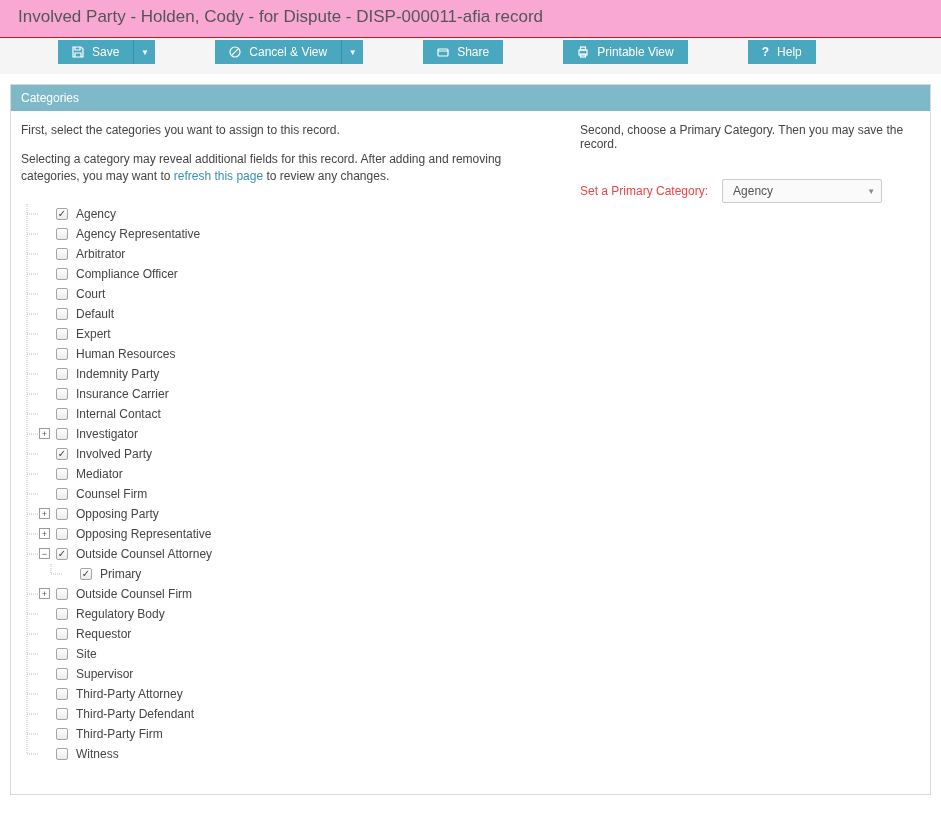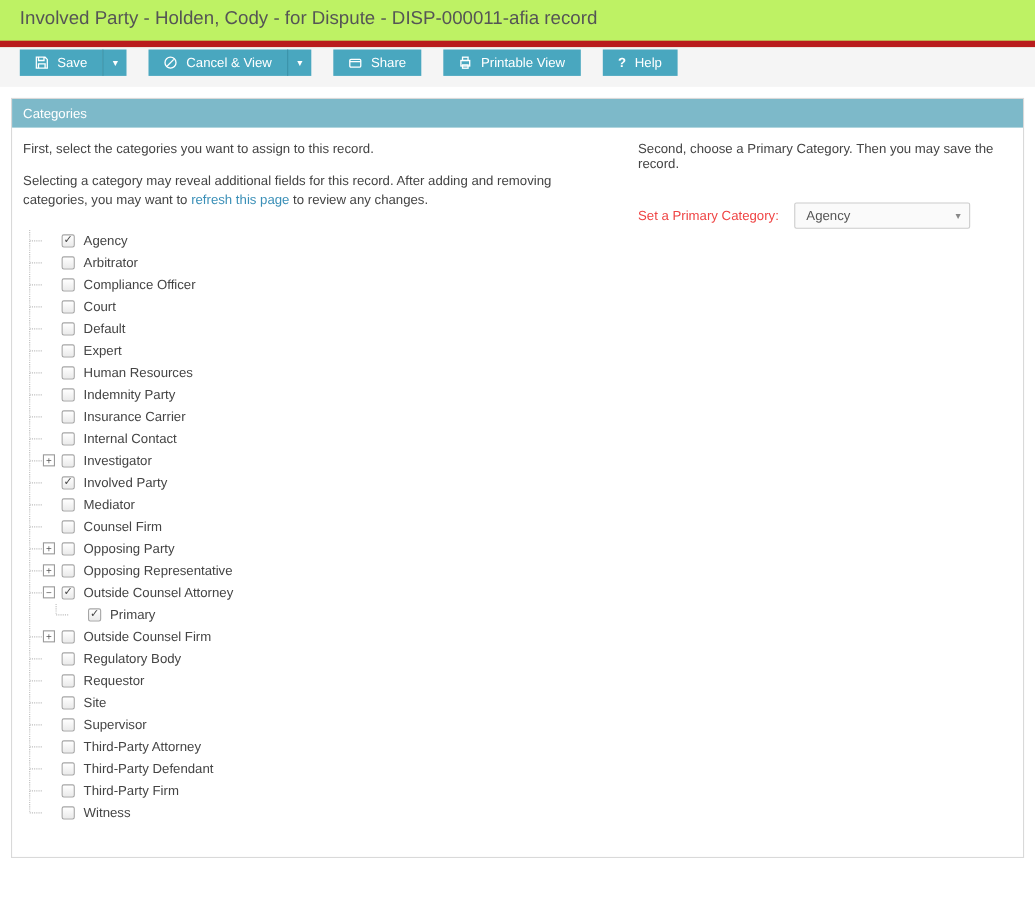--- a/index.html
+++ b/index.html
@@ -11,42 +11,43 @@
     background: #fff;
   }
   .page {
     width: 941px;
     background: #fff;
   }
   .page-title {
     font-size: 17px;
     color: #555;
     padding: 7px 12px 10px 18px;
-    background: #bef264;
-    border-bottom: 6px solid #b91c1c;
+    background: #f9a8d4;
+    border-bottom: 1px solid #b91c1c;
   }
   .toolbar {
     padding: 2px 10px 10px 18px;
     background: #f5f5f5;
     display: flex;
     gap: 20px;
   }
   .tb-group { display: flex; }
   .tb-btn {
     background: #49a7bf;
     color: #fff;
     border: none;
     height: 24px;
     padding: 0 14px;
     font-size: 12px;
     display: inline-flex;
     align-items: center;
     gap: 8px;
     cursor: pointer;
     font-family: inherit;
+    margin-left: 40px;
   }
   .tb-btn .icon { display: inline-flex; align-items: center; }
   .tb-split-chevron {
     background: #49a7bf;
     color: #fff;
     border: none;
     border-left: 1px solid #3a92a9;
     width: 22px;
     height: 24px;
     display: inline-flex;
@@ -244,20 +245,32 @@
               <div class="tree-node">
                 <div class="tree-connector">
                   <svg width="24" height="20">
                     <line x1="6" y1="0" x2="6" y2="10" stroke="#bdbdbd" stroke-dasharray="1,1"></line>
                     <line x1="6" y1="10" x2="6" y2="20" stroke="#bdbdbd" stroke-dasharray="1,1"></line>
                     <line x1="6" y1="10" x2="18" y2="10" stroke="#bdbdbd" stroke-dasharray="1,1"></line>
                   </svg>
                 </div>
                 <div class="tree-toggle-spacer"></div>
                 <div class="tree-cb"></div>
+                <span class="tree-label">Agency Representative</span>
+              </div>
+              <div class="tree-node">
+                <div class="tree-connector">
+                  <svg width="24" height="20">
+                    <line x1="6" y1="0" x2="6" y2="10" stroke="#bdbdbd" stroke-dasharray="1,1"></line>
+                    <line x1="6" y1="10" x2="6" y2="20" stroke="#bdbdbd" stroke-dasharray="1,1"></line>
+                    <line x1="6" y1="10" x2="18" y2="10" stroke="#bdbdbd" stroke-dasharray="1,1"></line>
+                  </svg>
+                </div>
+                <div class="tree-toggle-spacer"></div>
+                <div class="tree-cb"></div>
                 <span class="tree-label">Arbitrator</span>
               </div>
               <div class="tree-node">
                 <div class="tree-connector">
                   <svg width="24" height="20">
                     <line x1="6" y1="0" x2="6" y2="10" stroke="#bdbdbd" stroke-dasharray="1,1"></line>
                     <line x1="6" y1="10" x2="6" y2="20" stroke="#bdbdbd" stroke-dasharray="1,1"></line>
                     <line x1="6" y1="10" x2="18" y2="10" stroke="#bdbdbd" stroke-dasharray="1,1"></line>
                   </svg>
                 </div>

